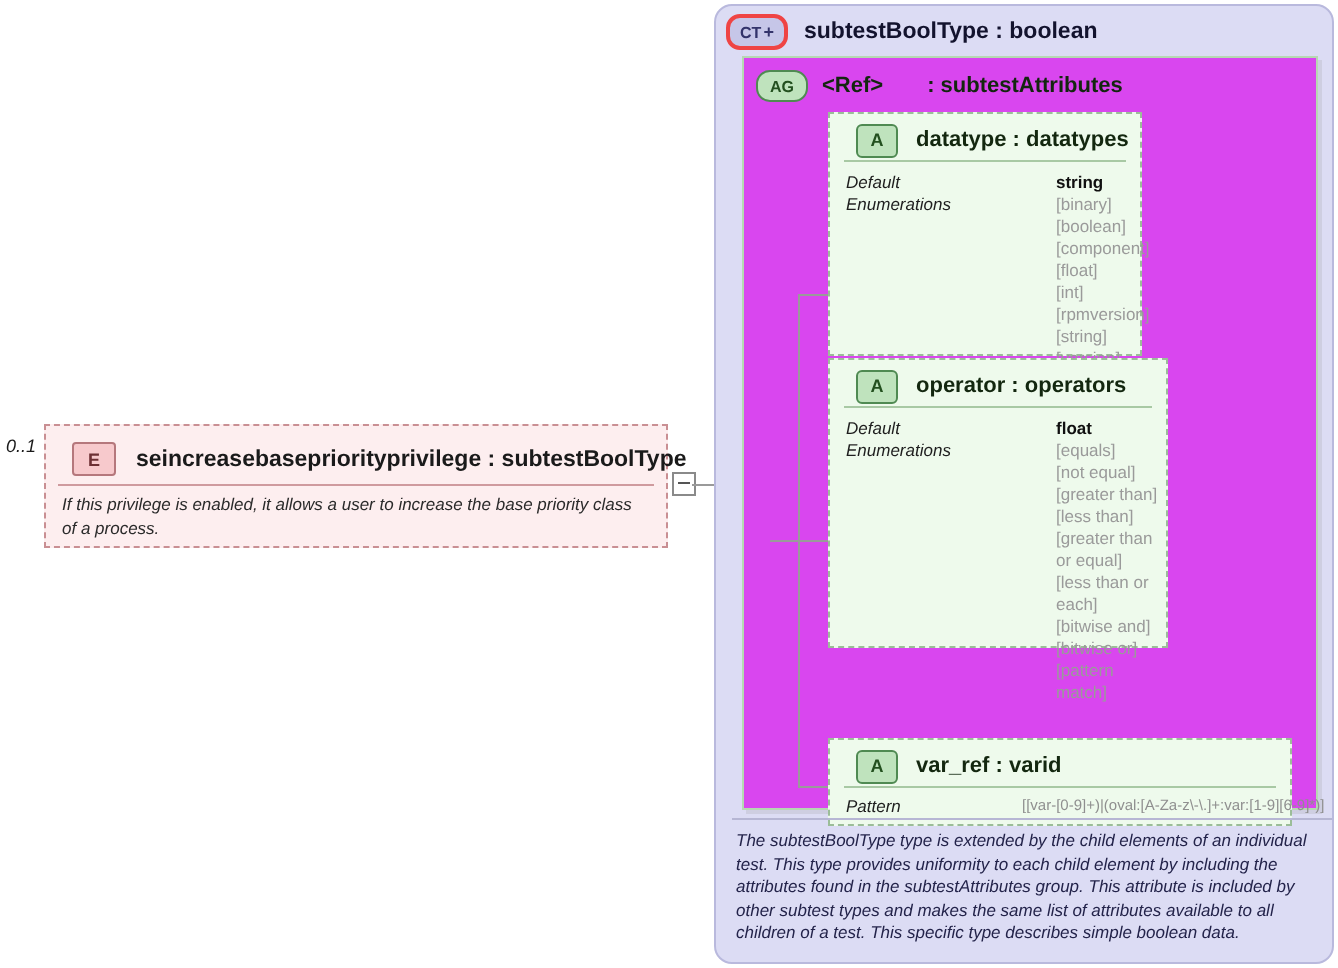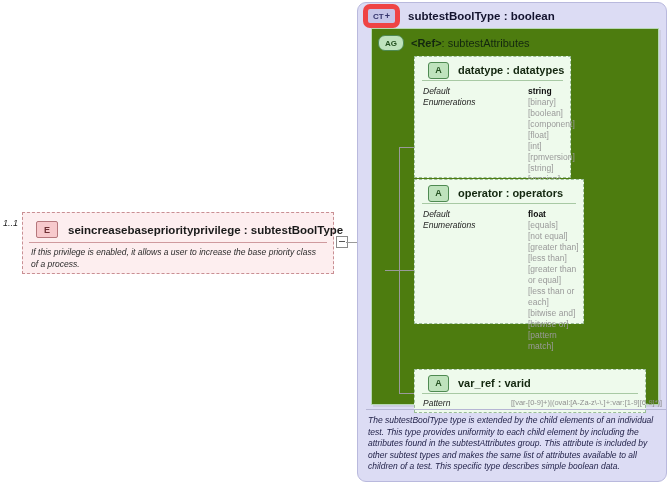--- a/index.html
+++ b/index.html
@@ -116,21 +116,21 @@
   #ct-header {
     display: flex;
     align-items: center;
     height: 20px;
     padding-left: 5px;
     padding-top: 3px;
   }
   .badge-ct {
     width: 27px;
     height: 14px;
-    border: 5px solid #ef4444;
+    border: 2px solid #ef4444;
     background: #c6c6e8;
     border-radius: 7px;
     font-size: 8px;
     font-weight: bold;
     color: #33336b;
     display: flex;
     align-items: center;
     justify-content: center;
     gap: 1px;
     flex: none;
@@ -148,21 +148,21 @@
     margin-left: 8px;
   }
 
   
   #attrgroup-box {
     position: absolute;
     left: 13px;
     top: 25px;
     width: 288px;
     height: 377px;
-    background: #4d7c0f;
+    background: #d946ef;
     border: 1px solid #b6d8b2;
     box-sizing: border-box;
     box-shadow: 2px 2px 0 rgba(150,150,150,0.20);
   }
   #ag-header {
     display: flex;
     align-items: center;
     height: 20px;
     padding-left: 6px;
     padding-top: 4px;
@@ -182,22 +182,23 @@
     flex: none;
   }
   #ag-ref {
     font-size: 11px;
     font-weight: bold;
     color: #13270f;
     margin-left: 7px;
   }
   #ag-typename {
     font-size: 11px;
-    font-weight: normal;
+    font-weight: bold;
     color: #13270f;
+    margin-left: 22px;
   }
 
   
   #tree-trunk {
     position: absolute;
     left: 27px;
     top: 118px;
     width: 1px;
     height: 246px;
     background: #9a9a9a;
@@ -310,21 +311,21 @@
     padding: 5px 4px 0 2px;
     font-size: 8.5px;
     font-style: italic;
     color: #23234a;
     line-height: 11.6px;
   }
 </style>
 </head>
 <body>
 
-<div id="cardinality">1..1</div>
+<div id="cardinality">0..1</div>
 
 <div id="element-node">
   <div class="el-head">
     <span class="badge-e">E</span>
     <span class="el-title">seincreasebasepriorityprivilege  :  subtestBoolType</span>
   </div>
   <div class="el-doc">If this privilege is enabled, it allows a user to increase the base priority class of a process.</div>
 </div>
 
 <div id="connector-box"></div>

